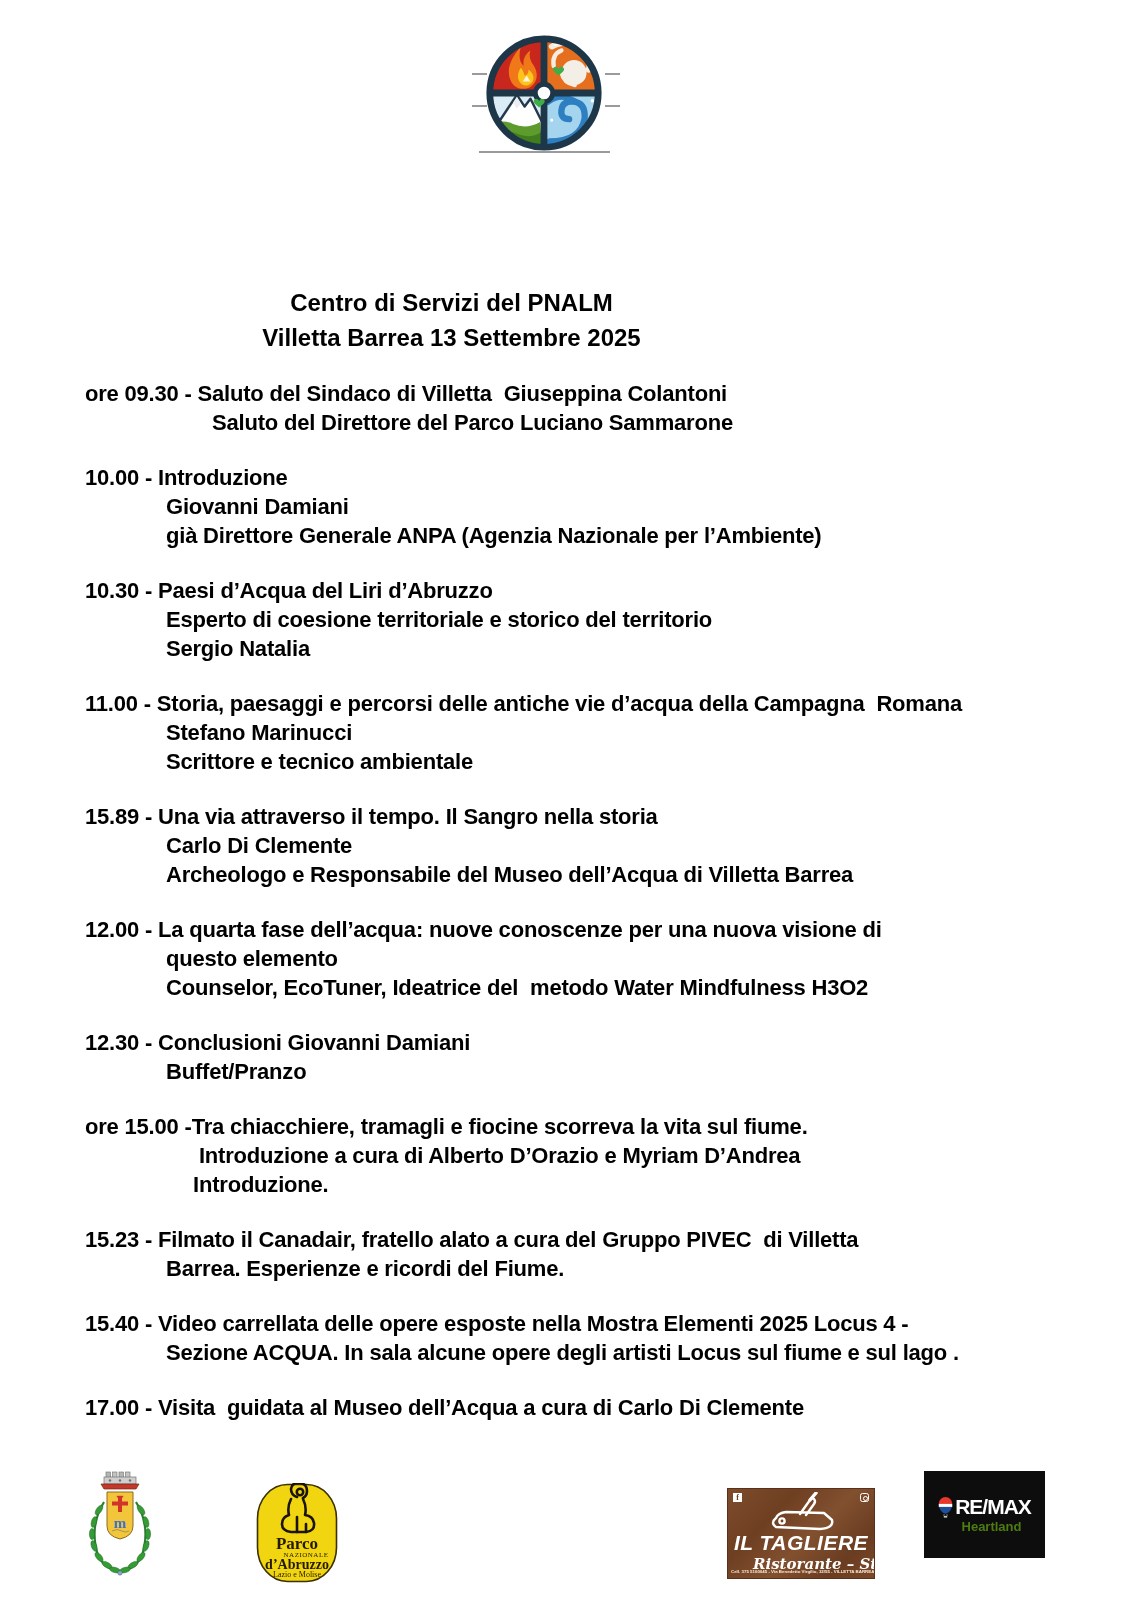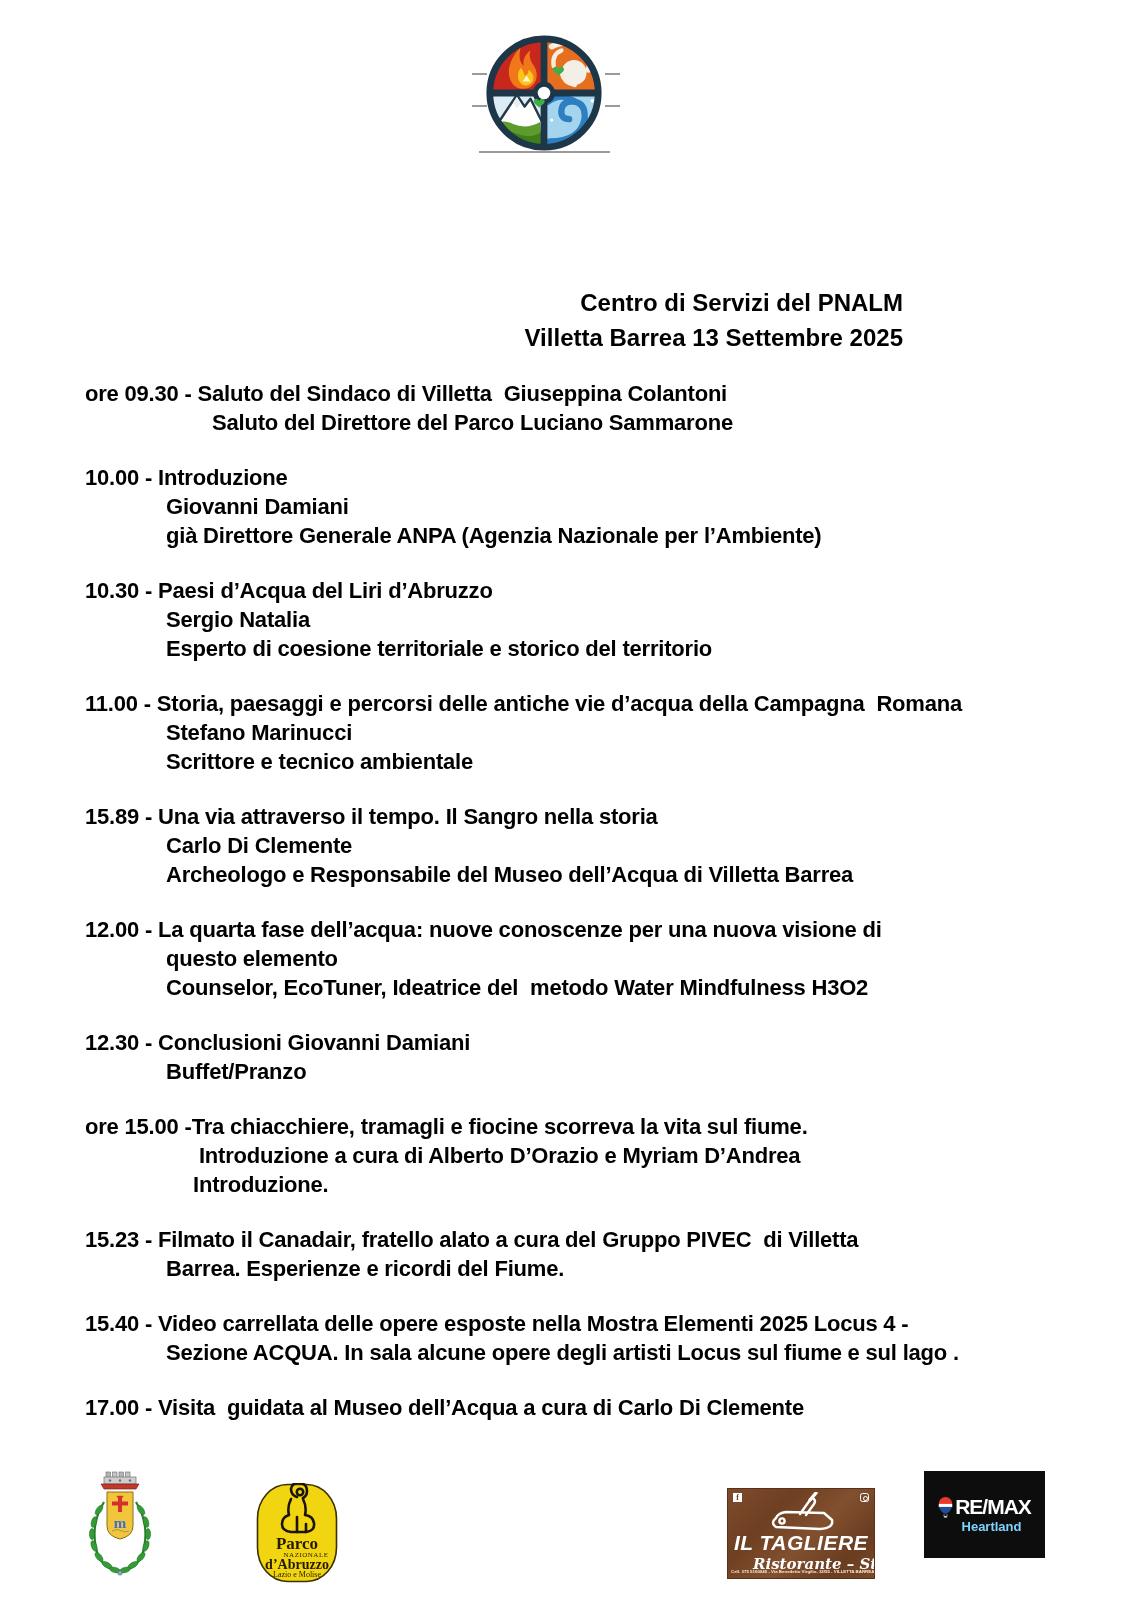--- a/index.html
+++ b/index.html
@@ -7,21 +7,21 @@
               font-family:"Liberation Sans","DejaVu Sans",sans-serif; color:#000; }
   .page { position:relative; width:1131px; height:1600px; background:#fff; }
 
   
   .logo-wrap { position:absolute; left:483px; top:33px; width:122px; height:120px; }
   .artifact-line { position:absolute; background:#9a9a9a; height:2px; }
 
   
   .title-block { position:absolute; left:0; top:160px; width:1131px; text-align:center; }
   .title-line { font-size:35px; font-weight:bold; line-height:51px; letter-spacing:-0.5px; }
-  .subtitle-block { position:absolute; left:0; top:285px; width:903px; text-align:right; }
+  .subtitle-block { position:absolute; left:0; top:285px; width:903px; text-align:center; }
   .subtitle-line { font-size:24px; font-weight:bold; line-height:35px; }
 
   
   .schedule { position:absolute; left:85px; top:379px; width:1010px; }
   .sched-item { margin-bottom:26px; }
   .sched-line { font-size:22px; font-weight:bold; line-height:29px; white-space:pre; letter-spacing:-0.2px; }
 
   
   .coat { position:absolute; left:82px; top:1470px; width:76px; height:112px; }
   .parco { position:absolute; left:256px; top:1483px; width:82px; height:100px; }
@@ -39,21 +39,21 @@
                font-size:21px; font-weight:bold; font-style:italic; letter-spacing:0.5px; white-space:nowrap; }
   .tag-sub { position:absolute; left:0; top:66px; width:100%; text-align:center;
              font-size:15px; font-weight:bold; font-style:italic; font-family:"DejaVu Serif",serif; white-space:nowrap;padding-left:25px; }
   .tag-addr { position:absolute; left:3px; top:80px; font-size:10px; font-weight:bold; white-space:nowrap;
               transform:scale(0.44); transform-origin:left top; width:330px; color:#ffe9d2; }
 
   .remax { position:absolute; left:924px; top:1471px; width:121px; height:87px; background:#0d0d0d;
            display:flex; flex-direction:column; align-items:center; justify-content:center; }
   .remax-row { display:flex; align-items:flex-start; }
   .remax-brand { color:#fff; font-size:21px; font-weight:bold; letter-spacing:-1px; line-height:22px; margin-left:2px; }
-  .remax-sub { color:#7dd3fc; font-size:13px; font-weight:bold; margin-top:1px; margin-left:14px; }
+  .remax-sub { color:#4d7c0f; font-size:13px; font-weight:bold; margin-top:1px; margin-left:14px; }
 </style>
 </head>
 <body>
 
 <div class="page">
 
   <div class="logo-wrap">
     <svg viewBox="0 0 124 124" width="122" height="120">
       <defs>
         <clipPath id="qtl">
@@ -129,22 +129,22 @@
         <div class="sched-line">ore 09.30 - Saluto del Sindaco di Villetta  Giuseppina Colantoni</div>
         <div class="sched-line" style="padding-left: 127px;">Saluto del Direttore del Parco Luciano Sammarone</div>
       </div>
       <div class="sched-item">
         <div class="sched-line">10.00 - Introduzione</div>
         <div class="sched-line" style="padding-left: 81px;">Giovanni Damiani</div>
         <div class="sched-line" style="padding-left: 81px;">già Direttore Generale ANPA (Agenzia Nazionale per l’Ambiente)</div>
       </div>
       <div class="sched-item">
         <div class="sched-line">10.30 - Paesi d’Acqua del Liri d’Abruzzo</div>
+        <div class="sched-line" style="padding-left: 81px;">Esperto di coesione territoriale e storico del territorio</div>
         <div class="sched-line" style="padding-left: 81px;">Sergio Natalia</div>
-        <div class="sched-line" style="padding-left: 81px;">Esperto di coesione territoriale e storico del territorio</div>
       </div>
       <div class="sched-item">
         <div class="sched-line">11.00 - Storia, paesaggi e percorsi delle antiche vie d’acqua della Campagna  Romana</div>
         <div class="sched-line" style="padding-left: 81px;">Stefano Marinucci</div>
         <div class="sched-line" style="padding-left: 81px;">Scrittore e tecnico ambientale</div>
       </div>
       <div class="sched-item">
         <div class="sched-line">15.89 - Una via attraverso il tempo. Il Sangro nella storia</div>
         <div class="sched-line" style="padding-left: 81px;">Carlo Di Clemente</div>
         <div class="sched-line" style="padding-left: 81px;">Archeologo e Responsabile del Museo dell’Acqua di Villetta Barrea</div>

